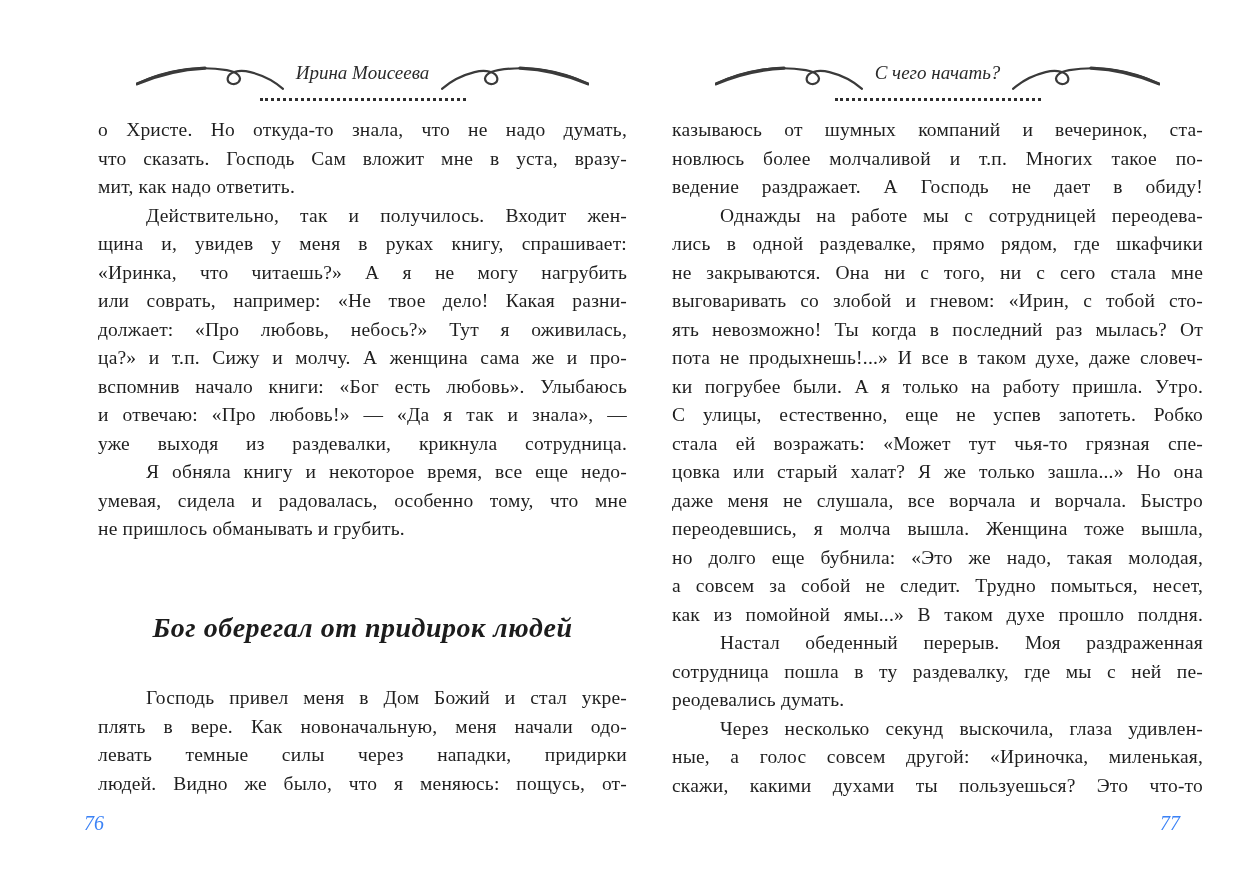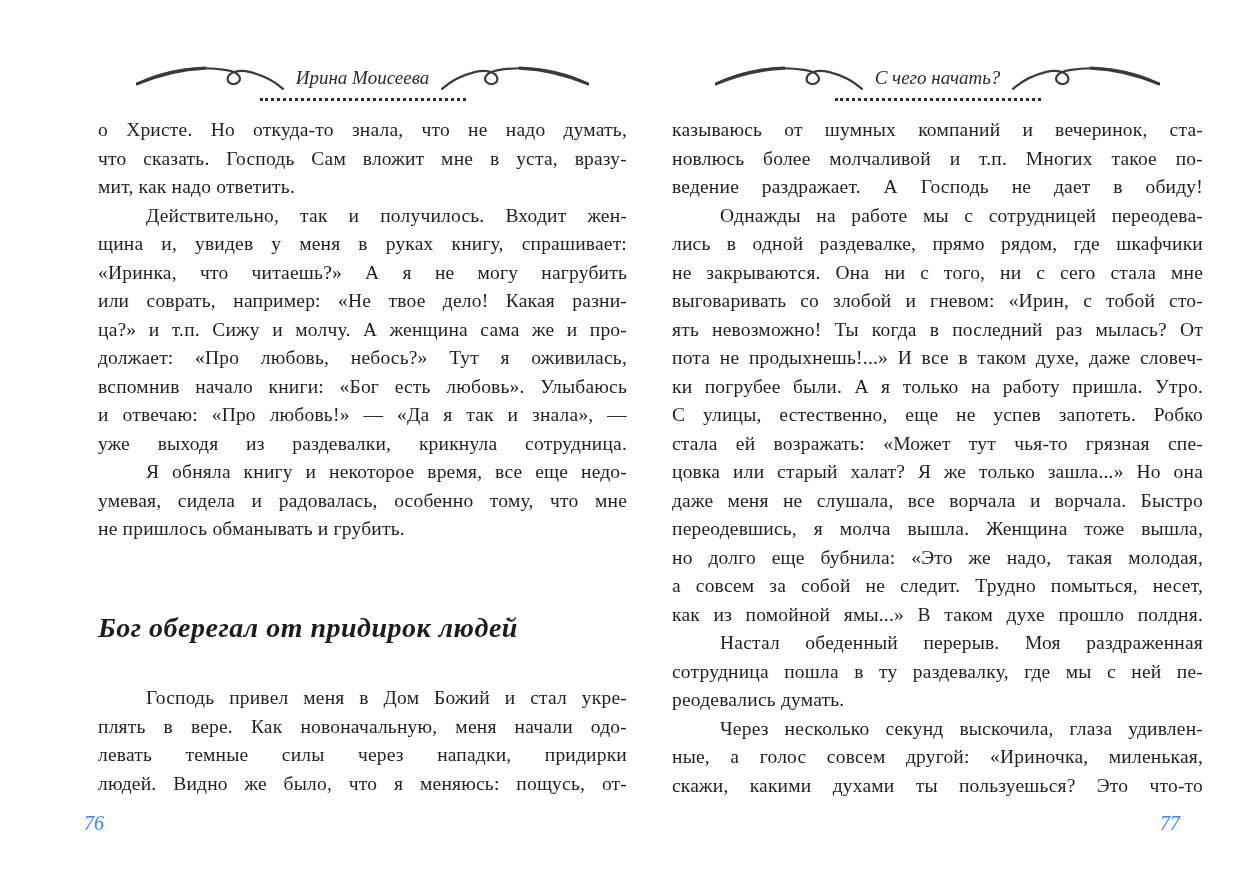--- a/index.html
+++ b/index.html
@@ -11,21 +11,21 @@
     color: #1f1f1f;
     font-family: "Liberation Serif", serif;
     overflow: hidden;
   }
   .page { position: absolute; top: 0; height: 100%; }
   .page-left  { left: 98px;  width: 529px; }
   .page-right { left: 672px; width: 531px; }
 
   
   .page-header { position: absolute; top: 62px; left: 0; width: 100%; }
-  .header-row { display: flex; align-items: center; justify-content: center; gap: 4px; }
+  .header-row { display: flex; align-items: flex-start; justify-content: center; gap: 4px; }
   .flourish { flex: 0 0 auto; width: 148px; height: 32px; color: #3a3a3a; }
   .flourish.mirror { transform: scaleX(-1); }
   .running-title {
     font-style: italic;
     font-size: 19px;
     white-space: nowrap;
     padding: 0 8px;
     color: #2a2a2a;
     text-align: center;
   }
@@ -52,21 +52,21 @@
   }
   .line.left { text-align: left; text-align-last: left; }
   .line.ind { padding-left: 48px; }
 
   .section-heading {
     position: absolute;
     top: 612px;
     left: 0;
     width: 100%;
     margin: 0;
-    text-align: left;
+    text-align: center;
     font-style: italic;
     font-weight: 600;
     font-size: 28px;
     letter-spacing: 0.5px;
     color: #1c1c1c;
   }
 
   .page-number {
     position: absolute;
     font-style: italic;
@@ -98,22 +98,22 @@
     </header>
 
     <div class="body-text bt-top">
         <div class="line">о Христе. Но откуда-то знала, что не надо думать,</div>
         <div class="line">что сказать. Господь Сам вложит мне в уста, вразу-</div>
         <div class="line left">мит, как надо ответить.</div>
         <div class="line ind">Действительно, так и получилось. Входит жен-</div>
         <div class="line">щина и, увидев у меня в руках книгу, спрашивает:</div>
         <div class="line">«Иринка, что читаешь?» А я не могу нагрубить</div>
         <div class="line">или соврать, например: «Не твое дело! Какая разни-</div>
+        <div class="line">должает: «Про любовь, небось?» Тут я оживилась,</div>
         <div class="line">ца?» и т.п. Сижу и молчу. А женщина сама же и про-</div>
-        <div class="line">должает: «Про любовь, небось?» Тут я оживилась,</div>
         <div class="line">вспомнив начало книги: «Бог есть любовь». Улыбаюсь</div>
         <div class="line">и отвечаю: «Про любовь!» — «Да я так и знала», —</div>
         <div class="line">уже выходя из раздевалки, крикнула сотрудница.</div>
         <div class="line ind">Я обняла книгу и некоторое время, все еще недо-</div>
         <div class="line">умевая, сидела и радовалась, особенно тому, что мне</div>
         <div class="line left">не пришлось обманывать и грубить.</div>
       </div>
 
     <h2 class="section-heading">Бог оберегал от придирок людей</h2>
 

